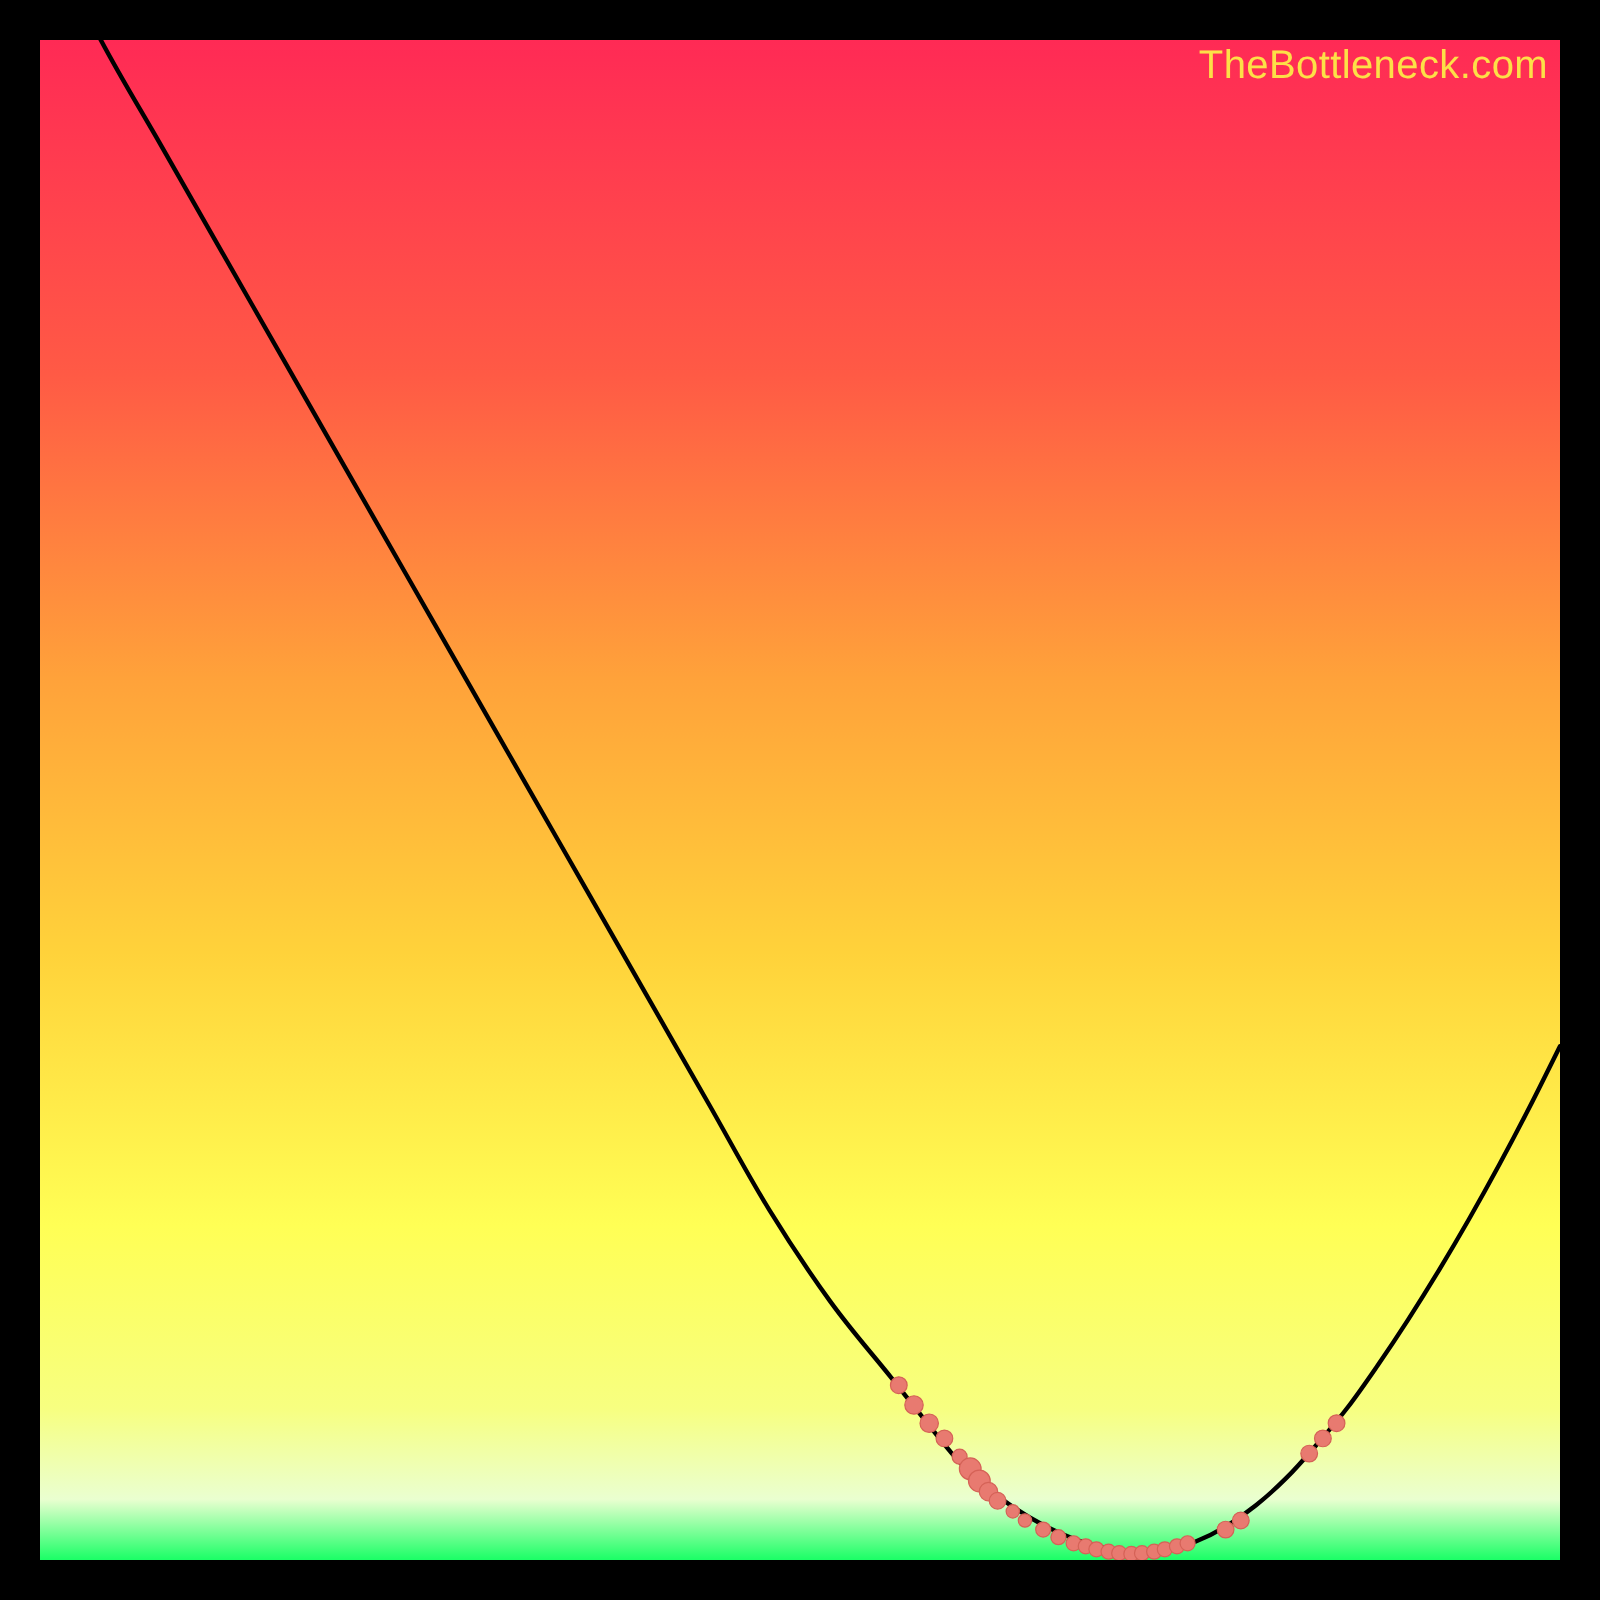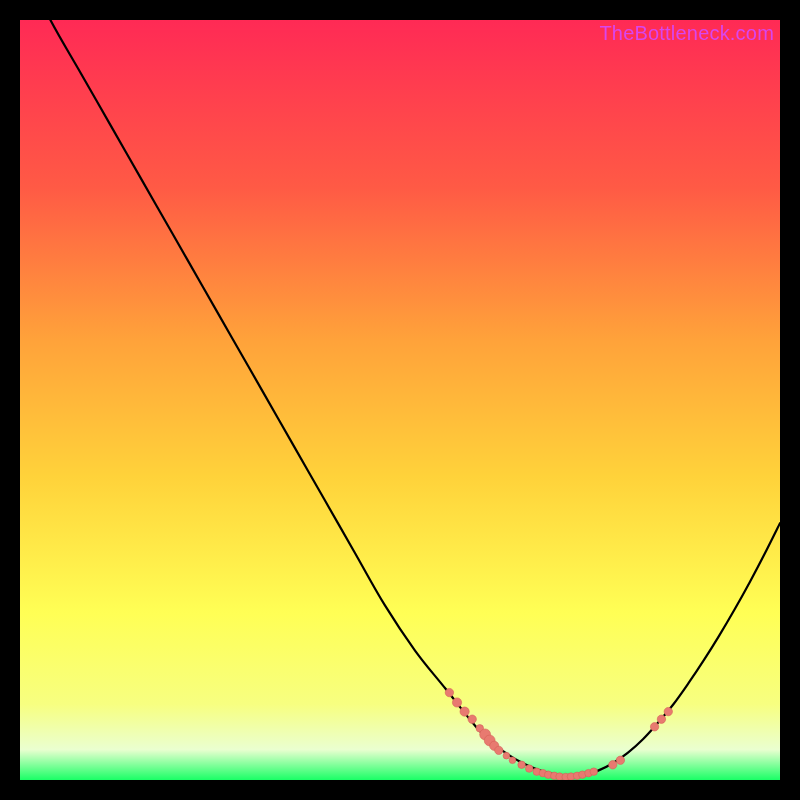--- a/index.html
+++ b/index.html
@@ -23,21 +23,21 @@
     position: absolute;
     left: 0;
     top: 0;
     width: 760px;
     height: 760px;
   }
   .watermark {
     position: absolute;
     top: 2px;
     right: 6px;
-    color: #d946ef;
+    color: #fde047;
     font-size: 20px;
     font-weight: 500;
     letter-spacing: 0.2px;
     user-select: none;
   }
   svg {
     display: block;
   }
 </style>
 </head>

